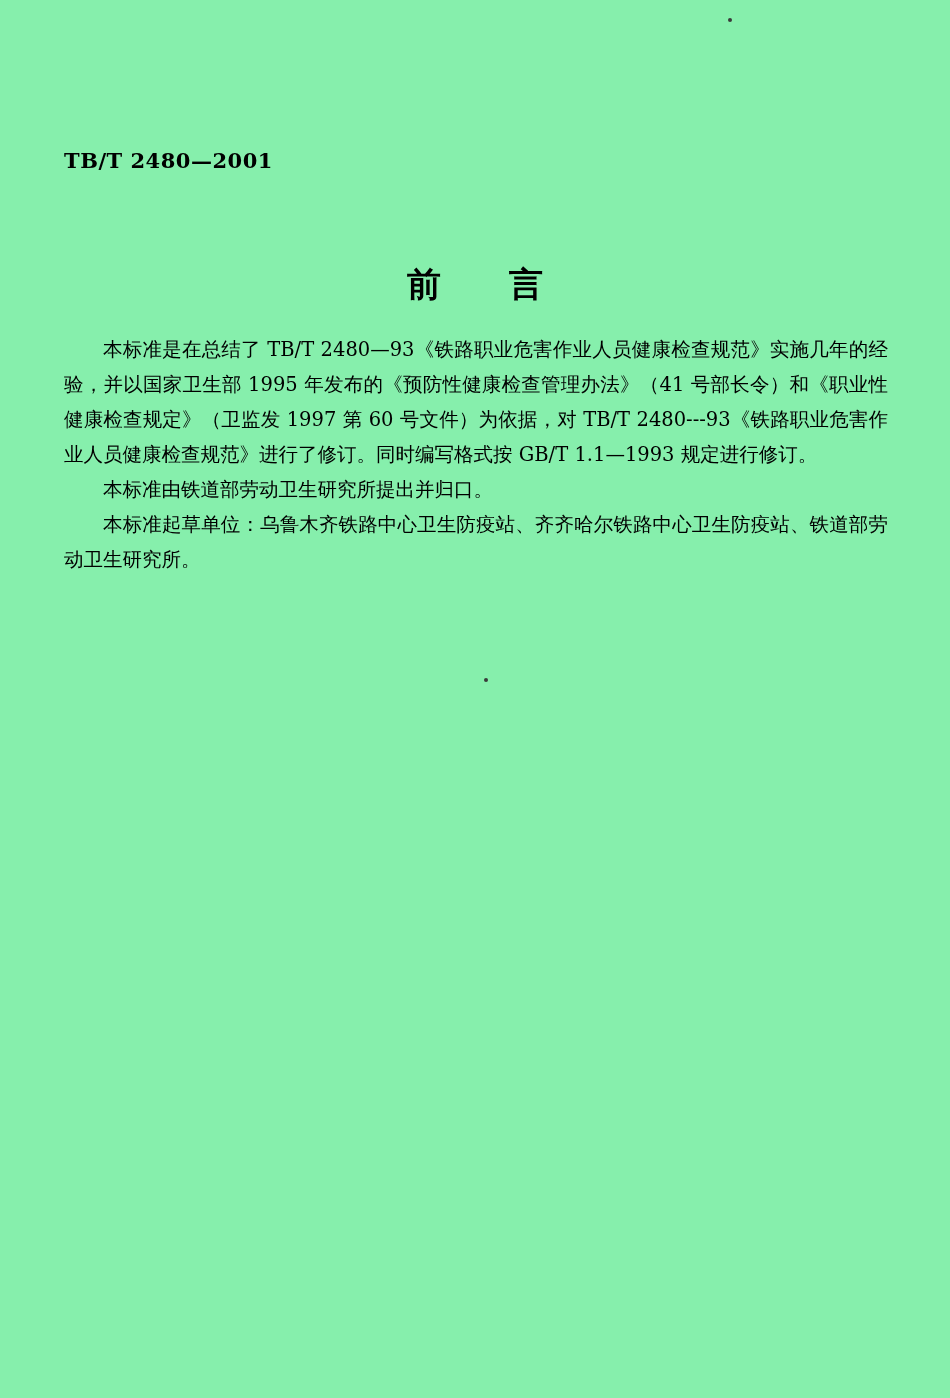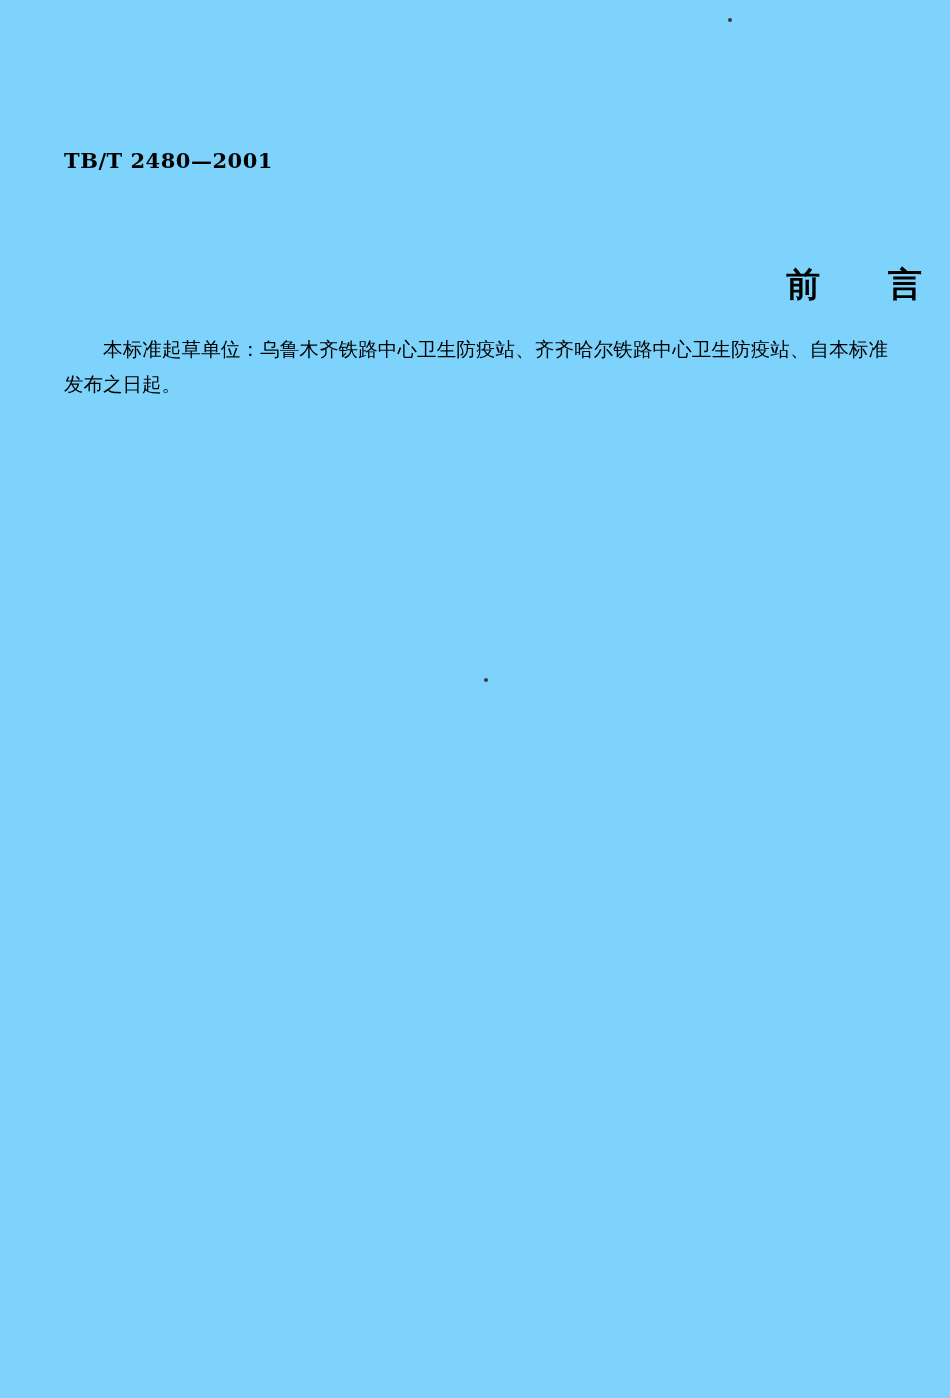--- a/index.html
+++ b/index.html
@@ -4,21 +4,21 @@
 <style>
   html, body {
     margin: 0;
     padding: 0;
     background: #ffffff;
   }
   .page {
     position: relative;
     width: 950px;
     height: 1398px;
-    background: #7dd3fc;
+    background: #86efac;
     font-family: "DejaVu Serif", "Liberation Serif", serif;
     color: #000000;
     overflow: hidden;
   }
   .top-dot {
     position: absolute;
     top: 18px;
     left: 728px;
     width: 4px;
     height: 4px;
@@ -32,21 +32,21 @@
     font-size: 21px;
     font-weight: bold;
     letter-spacing: 0.5px;
     font-family: "DejaVu Serif", "Liberation Serif", serif;
   }
   .doc-title {
     position: absolute;
     top: 262px;
     left: 0;
     width: 950px;
-    text-align: right;
+    text-align: center;
     font-size: 34px;
     font-weight: bold;
     letter-spacing: 28px;
     text-indent: 28px;
     font-family: "DejaVu Sans", "Liberation Sans", sans-serif;
   }
   .body-block {
     position: absolute;
     top: 332px;
     left: 64px;
@@ -75,18 +75,20 @@
 
 <div class="page">
 
   <div class="top-dot"></div>
 
   <div class="std-number">TB/T 2480—2001</div>
 
   <div class="doc-title">前    言</div>
 
   <div class="body-block">
-    <p class="para">本标准起草单位：乌鲁木齐铁路中心卫生防疫站、齐齐哈尔铁路中心卫生防疫站、自本标准发布之日起。</p>
+    <p class="para">本标准是在总结了 TB/T 2480—93《铁路职业危害作业人员健康检查规范》实施几年的经验，并以国家卫生部 1995 年发布的《预防性健康检查管理办法》（41 号部长令）和《职业性健康检查规定》（卫监发 1997 第 60 号文件）为依据，对 TB/T 2480---93《铁路职业危害作业人员健康检查规范》进行了修订。同时编写格式按 GB/T 1.1—1993 规定进行修订。</p>
+    <p class="para">本标准由铁道部劳动卫生研究所提出并归口。</p>
+    <p class="para">本标准起草单位：乌鲁木齐铁路中心卫生防疫站、齐齐哈尔铁路中心卫生防疫站、铁道部劳动卫生研究所。</p>
   </div>
 
   <div class="bottom-dot"></div>
 
 </div>
 
 </body></html>

